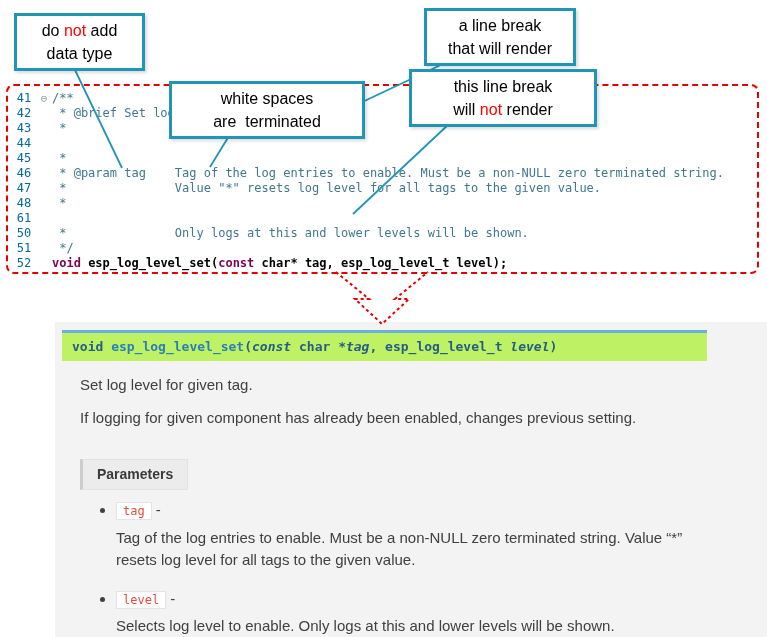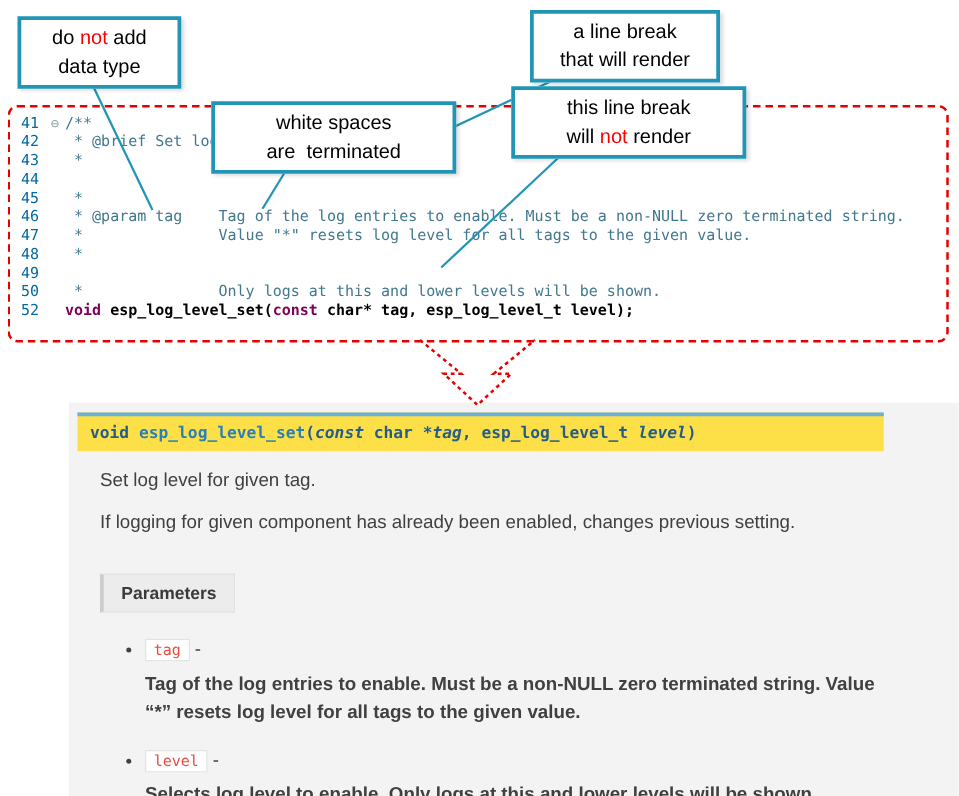--- a/index.html
+++ b/index.html
@@ -41,45 +41,45 @@
   .tealline  { stroke:#2095b5; stroke-width:1.8; }
   .redfunnel { stroke:#e60000; stroke-width:2; fill:none; stroke-dasharray:3 3; }
 
   
   #doc-panel {
     position:absolute; left:55px; top:322px; width:712px; height:315px;
     background:#f3f3f3; color:#404040; z-index:2;
   }
   .sigbar {
     margin:8px 0 0 7px; width:645px;
-    background:#fde047; border-top:3px solid #6ab0de;
+    background:#bef264; border-top:3px solid #6ab0de;
     padding:6px 10px 7px 10px;
     font-family:"DejaVu Sans Mono", monospace; font-size:13px;
     font-weight:bold; color:#255c8a; white-space:pre;
   }
   .sigbar .name { color:#2980b9; }
   .sigbar .i { font-style:italic; }
   .doc-body { margin:13px 0 0 25px; font-size:15px; line-height:1.5; }
   .doc-body p.brief { margin-bottom:10px; }
   .doc-body p.para  { margin-bottom:30px; }
   .params-label {
     display:inline-block; background:#ececec;
     border:1px solid #e2e2e2; border-left:3px solid #cccccc;
     padding:4px 14px; font-weight:bold; font-size:14px; color:#3a3a3a;
-    margin-bottom:17px;
+    margin-bottom:7px;
   }
   ul.param-list { list-style:disc outside; padding-left:36px; margin:2px 0 0 0; color:#404040; }
   ul.param-list li + li { margin-top:16px; }
   .chip {
     font-family:"DejaVu Sans Mono", monospace; font-size:12px;
     color:#e74c3c; background:#ffffff; border:1px solid #e1e4e5;
     padding:1px 6px; white-space:pre;
   }
   .dash { white-space:pre; }
-  .pdesc { margin-top:5px; width:585px;font-weight:bold; }
+  .pdesc { margin-top:5px; width:585px; }
 </style>
 </head>
 <body>
 
 <div class="callout" id="callout-datatype">
   <div><span>do </span><span class="em">not</span><span> add</span></div>
   <div>data type</div>
 </div>
 
 <div class="callout" id="callout-whitespace">
@@ -116,24 +116,27 @@
   <div class="code-line">
     <span class="ln">46</span><span class="fold"></span><span class="ct comment"> * @param tag    Tag of the log entries to enable. Must be a non-NULL zero terminated string.</span>
   </div>
   <div class="code-line">
     <span class="ln">47</span><span class="fold"></span><span class="ct comment"> *               Value "*" resets log level for all tags to the given value.</span>
   </div>
   <div class="code-line">
     <span class="ln">48</span><span class="fold"></span><span class="ct comment"> *</span>
   </div>
   <div class="code-line">
-    <span class="ln">49</span><span class="fold"></span>
+    <span class="ln">61</span><span class="fold"></span>
   </div>
   <div class="code-line">
     <span class="ln">50</span><span class="fold"></span><span class="ct comment"> *               Only logs at this and lower levels will be shown.</span>
+  </div>
+  <div class="code-line">
+    <span class="ln">51</span><span class="fold"></span><span class="ct comment"> */</span>
   </div>
   <div class="code-line">
     <span class="ln">52</span><span class="fold"></span><span class="ct decl"><span class="kw">void</span><span> esp_log_level_set(</span><span class="kw">const</span><span> char* tag, esp_log_level_t level);</span></span>
   </div>
 </div>
 
 <svg class="overlay" width="767" height="332" viewBox="0 0 767 332">
   <line class="tealline" x1="75" y1="70" x2="122" y2="168"></line>
   <line class="tealline" x1="251" y1="100" x2="210" y2="167"></line>
   <line class="tealline" x1="445" y1="63" x2="286" y2="138"></line>

